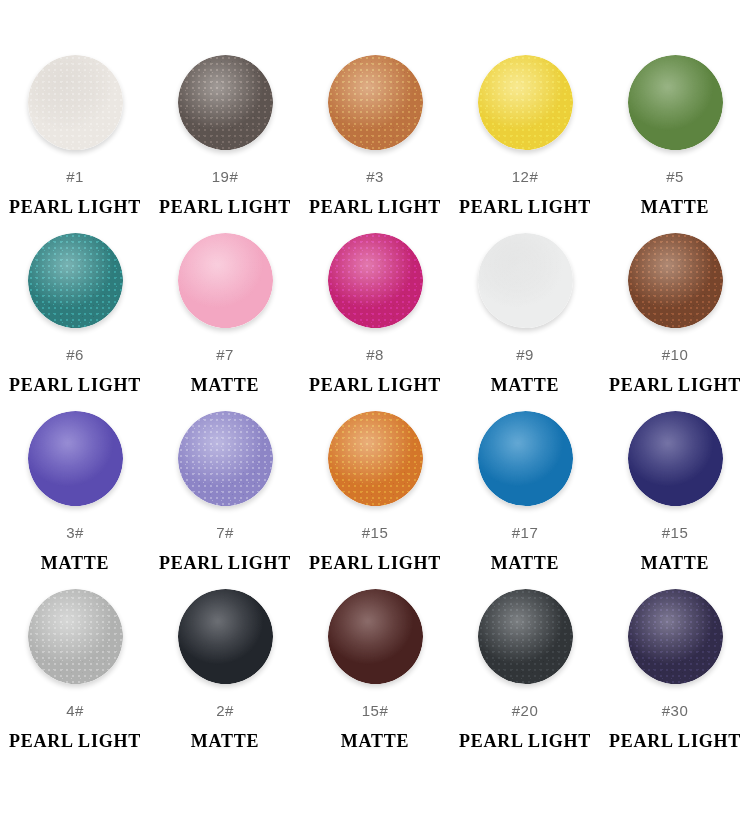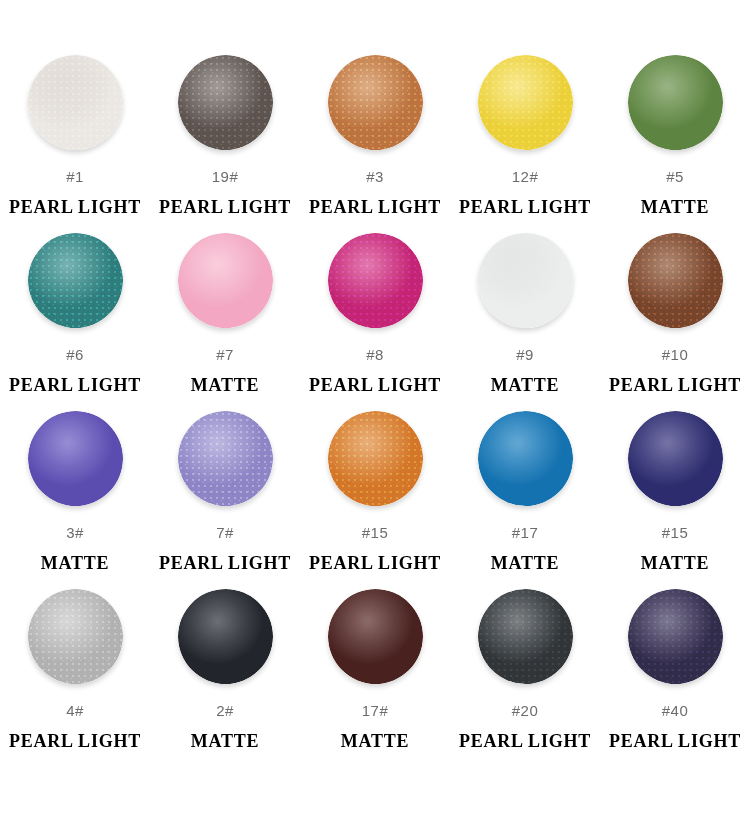--- a/index.html
+++ b/index.html
@@ -295,21 +295,21 @@
         <div class="code">2#</div>
         <div class="finish">MATTE</div>
       </div>
       <div class="cell">
         <div class="pan-wrap">
           <div class="pan matte">
             <div class="base" style="background: radial-gradient(85% 80% at 40% 32%, rgb(90, 45, 42) 0%, rgb(73, 34, 32) 58%, rgb(73, 34, 32) 100%);"></div>
             <div class="rim"></div>
           </div>
         </div>
-        <div class="code">17#</div>
+        <div class="code">15#</div>
         <div class="finish">MATTE</div>
       </div>
       <div class="cell">
         <div class="pan-wrap">
           <div class="pan pearl">
             <div class="base" style="background: radial-gradient(85% 80% at 40% 32%, rgb(69, 74, 78) 0%, rgb(49, 53, 56) 58%, rgb(49, 53, 56) 100%);"></div>
             <div class="shimmer"></div>
             <div class="rim"></div>
           </div>
         </div>
@@ -317,17 +317,17 @@
         <div class="finish">PEARL LIGHT</div>
       </div>
       <div class="cell">
         <div class="pan-wrap">
           <div class="pan pearl">
             <div class="base" style="background: radial-gradient(85% 80% at 40% 32%, rgb(69, 62, 99) 0%, rgb(50, 44, 75) 58%, rgb(50, 44, 75) 100%);"></div>
             <div class="shimmer"></div>
             <div class="rim"></div>
           </div>
         </div>
-        <div class="code">#40</div>
+        <div class="code">#30</div>
         <div class="finish">PEARL LIGHT</div>
       </div>
     </div>
 </div>
 
 </body></html>

